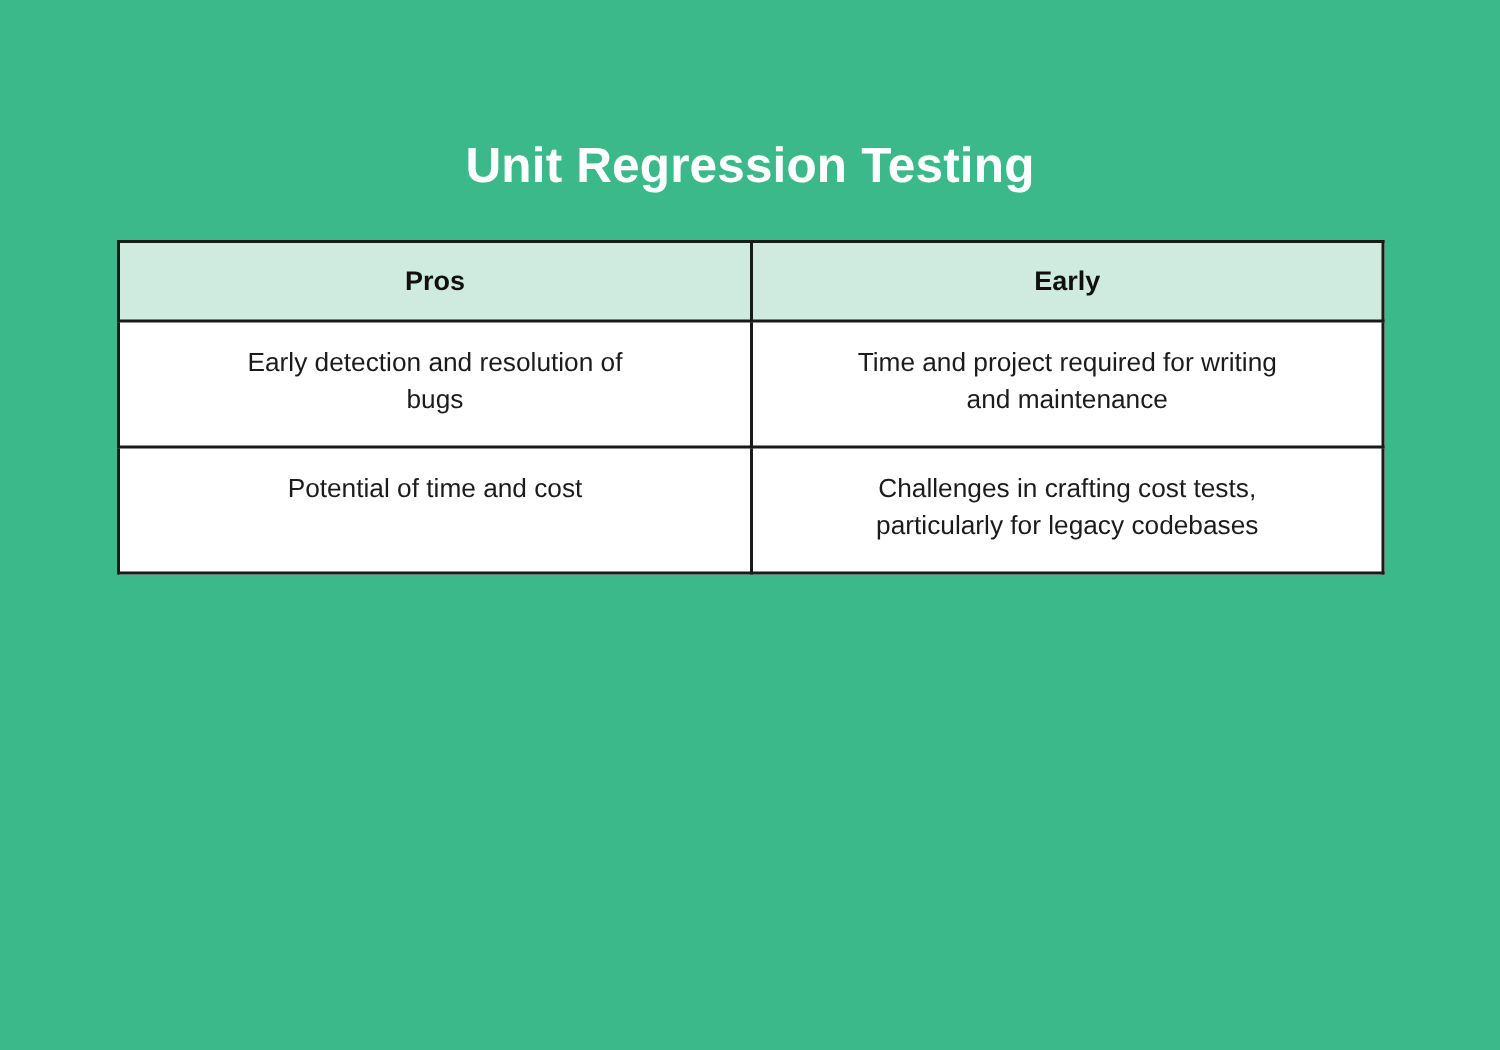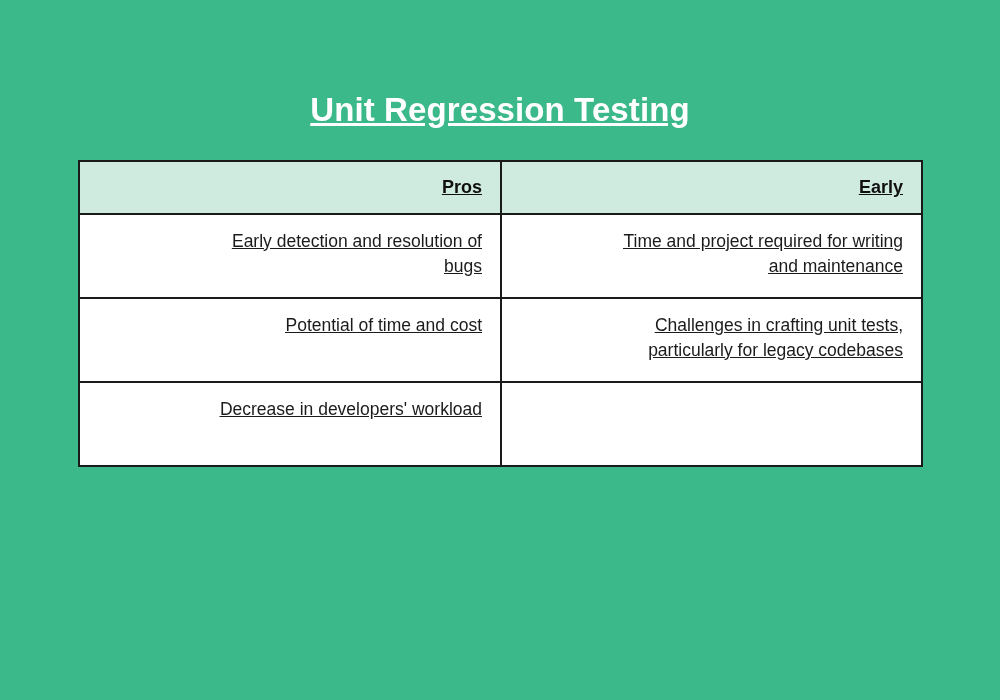--- a/index.html
+++ b/index.html
@@ -1,16 +1,16 @@
 <!DOCTYPE html>
 <html><head>
 <meta charset="utf-8">
 <title>Unit Regression Testing</title>
 <style>
-  * { box-sizing: border-box; text-decoration: underline; }
+  * { box-sizing: border-box; }
   html, body {
     margin: 0;
     padding: 0;
   }
   body {
     width: 1000px;
     height: 700px;
     background: #3cb98a;
     font-family: "Liberation Sans", sans-serif;
     overflow: hidden;
@@ -42,21 +42,21 @@
   table.proscons {
     width: 843px;
     border-collapse: collapse;
     background: #ffffff;
     table-layout: fixed;
   }
   table.proscons th,
   table.proscons td {
     border: 2px solid #1a1a1a;
     vertical-align: top;
-    text-align: right;
+    text-align: center;
     padding: 14px 18px 14px 18px;
   }
   table.proscons col.c-pros { width: 422px; }
   table.proscons col.c-cons { width: 421px; }
 
   table.proscons thead th {
     background: #cfeade;
     height: 52px;
     padding-top: 14px;
     padding-bottom: 14px;
@@ -106,29 +106,21 @@
           <td>
             <span class="cell-text">Time and project required for writing
 and maintenance</span>
           </td>
         </tr>
         <tr>
           <td>
             <span class="cell-text">Potential of time and cost</span>
           </td>
           <td>
-            <span class="cell-text">Challenges in crafting unit tests,
+            <span class="cell-text">Challenges in crafting cost tests,
 particularly for legacy codebases</span>
-          </td>
-        </tr>
-        <tr>
-          <td>
-            <span class="cell-text">Decrease in developers' workload</span>
-          </td>
-          <td>
-            <span class="cell-empty"></span>
           </td>
         </tr>
       </tbody>
     </table>
   </div>
 
 </div>
 
 </body></html>

